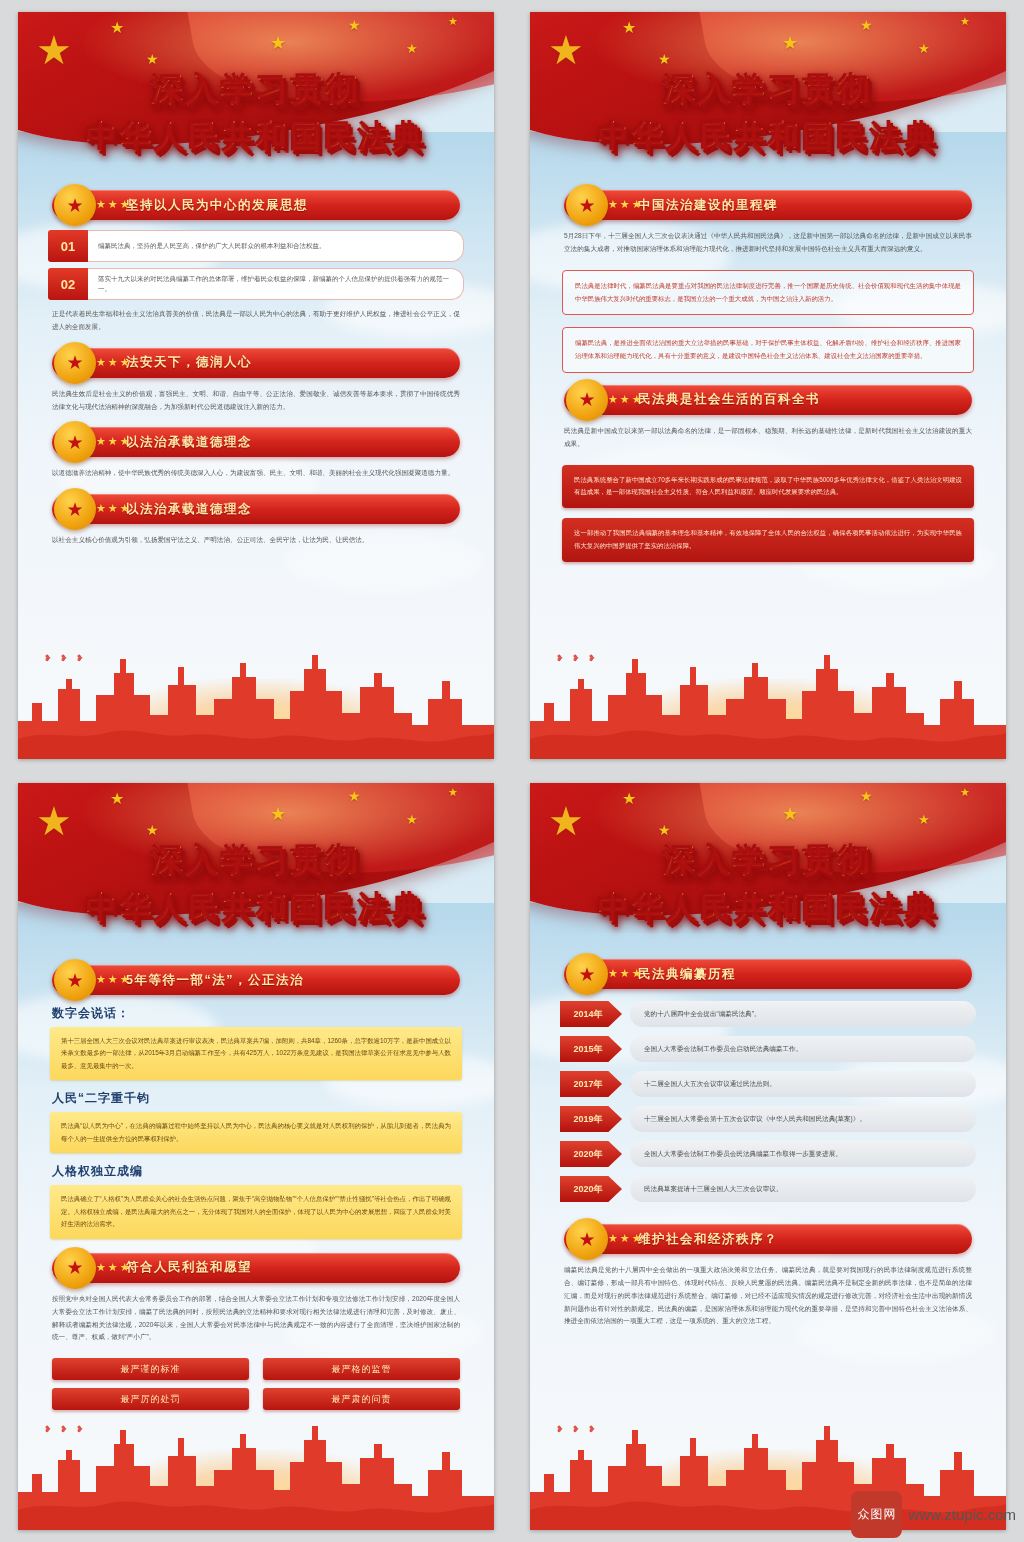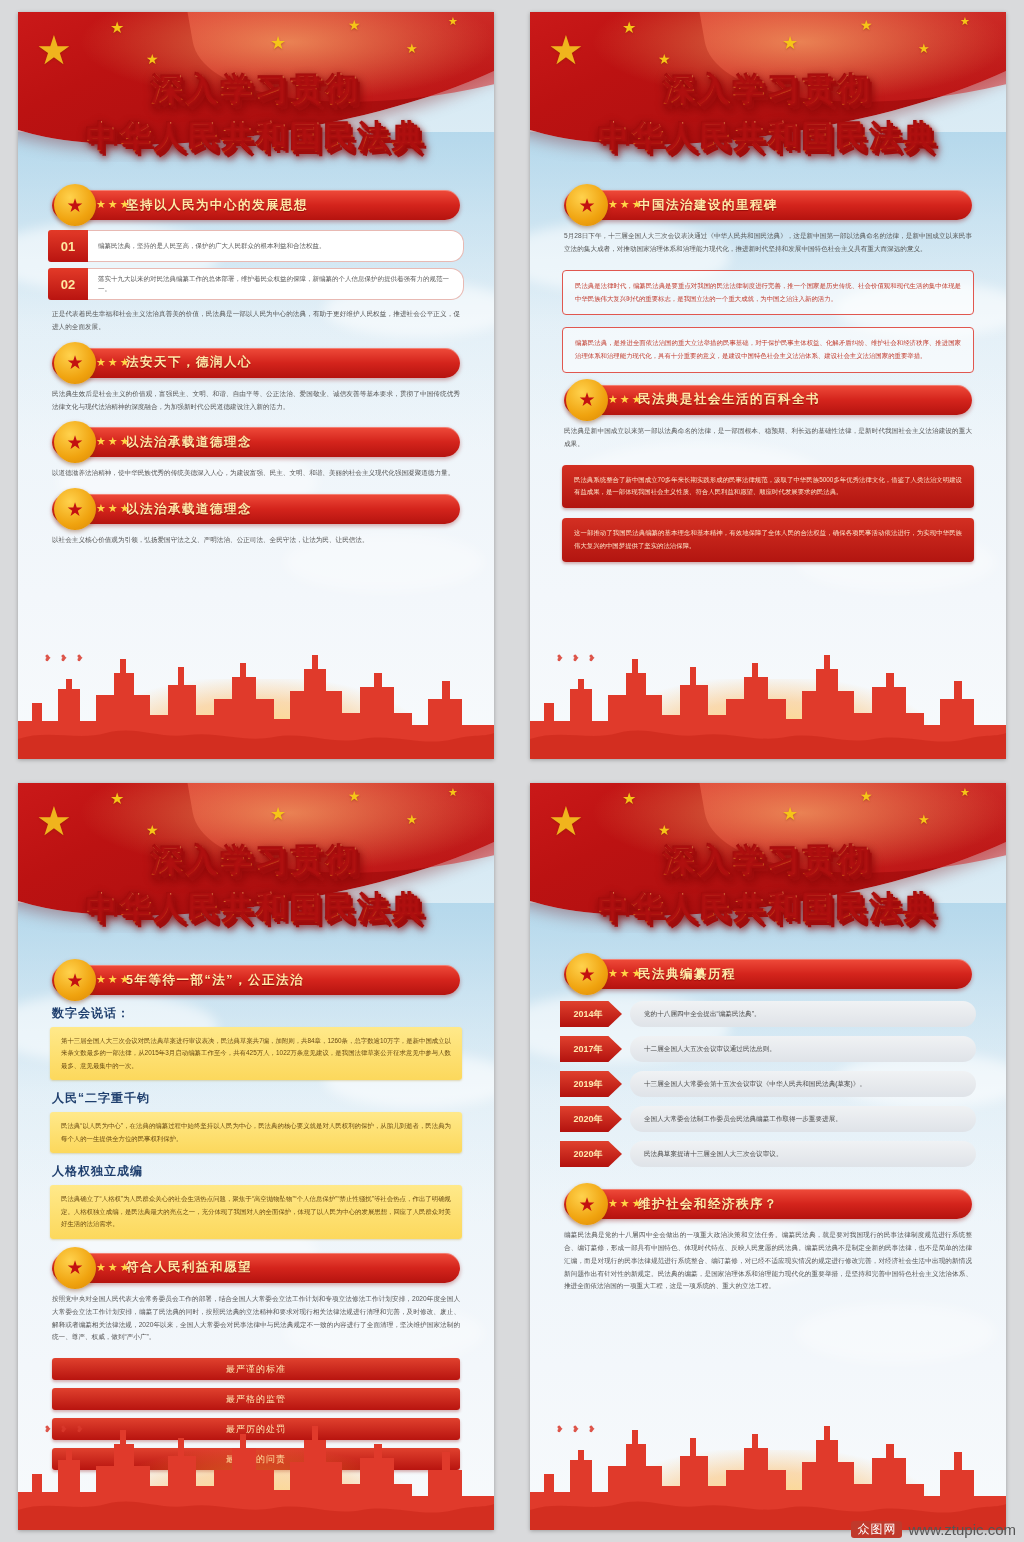--- a/index.html
+++ b/index.html
@@ -229,21 +229,21 @@
     padding: 8px 11px;
     font-size: 6.4px;
     line-height: 1.95;
     color: #6a4a10;
     text-align: justify;
     box-shadow: 0 1px 2px rgba(180,140,20,0.3);
   }
   .btn-grid {
     margin: 10px 34px 0 34px;
     display: grid;
-    grid-template-columns: 1fr;
+    grid-template-columns: 1fr 1fr;
     gap: 8px 14px;
   }
   .rbtn {
     background: linear-gradient(180deg, #e0412e, #b8140f);
     border-radius: 3px;
     height: 22px;
     display: flex; align-items: center; justify-content: center;
     color: #ffe8b0;
     font-size: 9px;
     letter-spacing: 1px;
@@ -299,22 +299,22 @@
     position: absolute;
     right: 8px; bottom: 4px;
     display: flex; align-items: center; gap: 6px;
     font-size: 13px;
     color: #6c6c6c;
   }
   .wm-logo {
     background: #c0392b;
     color: #fff;
     font-size: 12px;
-    padding: 0 6px;
-    border-radius: 3px;
+    padding: 15px 6px;
+    border-radius: 8px;
     letter-spacing: 1px;
   }
   .wm-url { color: #555; font-size: 15px; }
 </style>
 </head>
 <body>
 
 <div class="canvas">
   <div class="grid">
 
@@ -549,20 +549,24 @@
           <div class="ribbon">
             <div class="badge">★</div>
             <div class="ministars">★★★</div>
             <div class="rtext">民法典编纂历程</div>
           </div>
 
           <div style="margin-top:12px;">
             <div class="tl-row">
               <div class="tl-year">2014年</div>
               <div class="tl-text">党的十八届四中全会提出“编纂民法典”。</div>
+            </div>
+            <div class="tl-row">
+              <div class="tl-year">2015年</div>
+              <div class="tl-text">全国人大常委会法制工作委员会启动民法典编纂工作。</div>
             </div>
             <div class="tl-row">
               <div class="tl-year">2017年</div>
               <div class="tl-text">十二届全国人大五次会议审议通过民法总则。</div>
             </div>
             <div class="tl-row">
               <div class="tl-year">2019年</div>
               <div class="tl-text">十三届全国人大常委会第十五次会议审议《中华人民共和国民法典(草案)》。</div>
             </div>
             <div class="tl-row">

